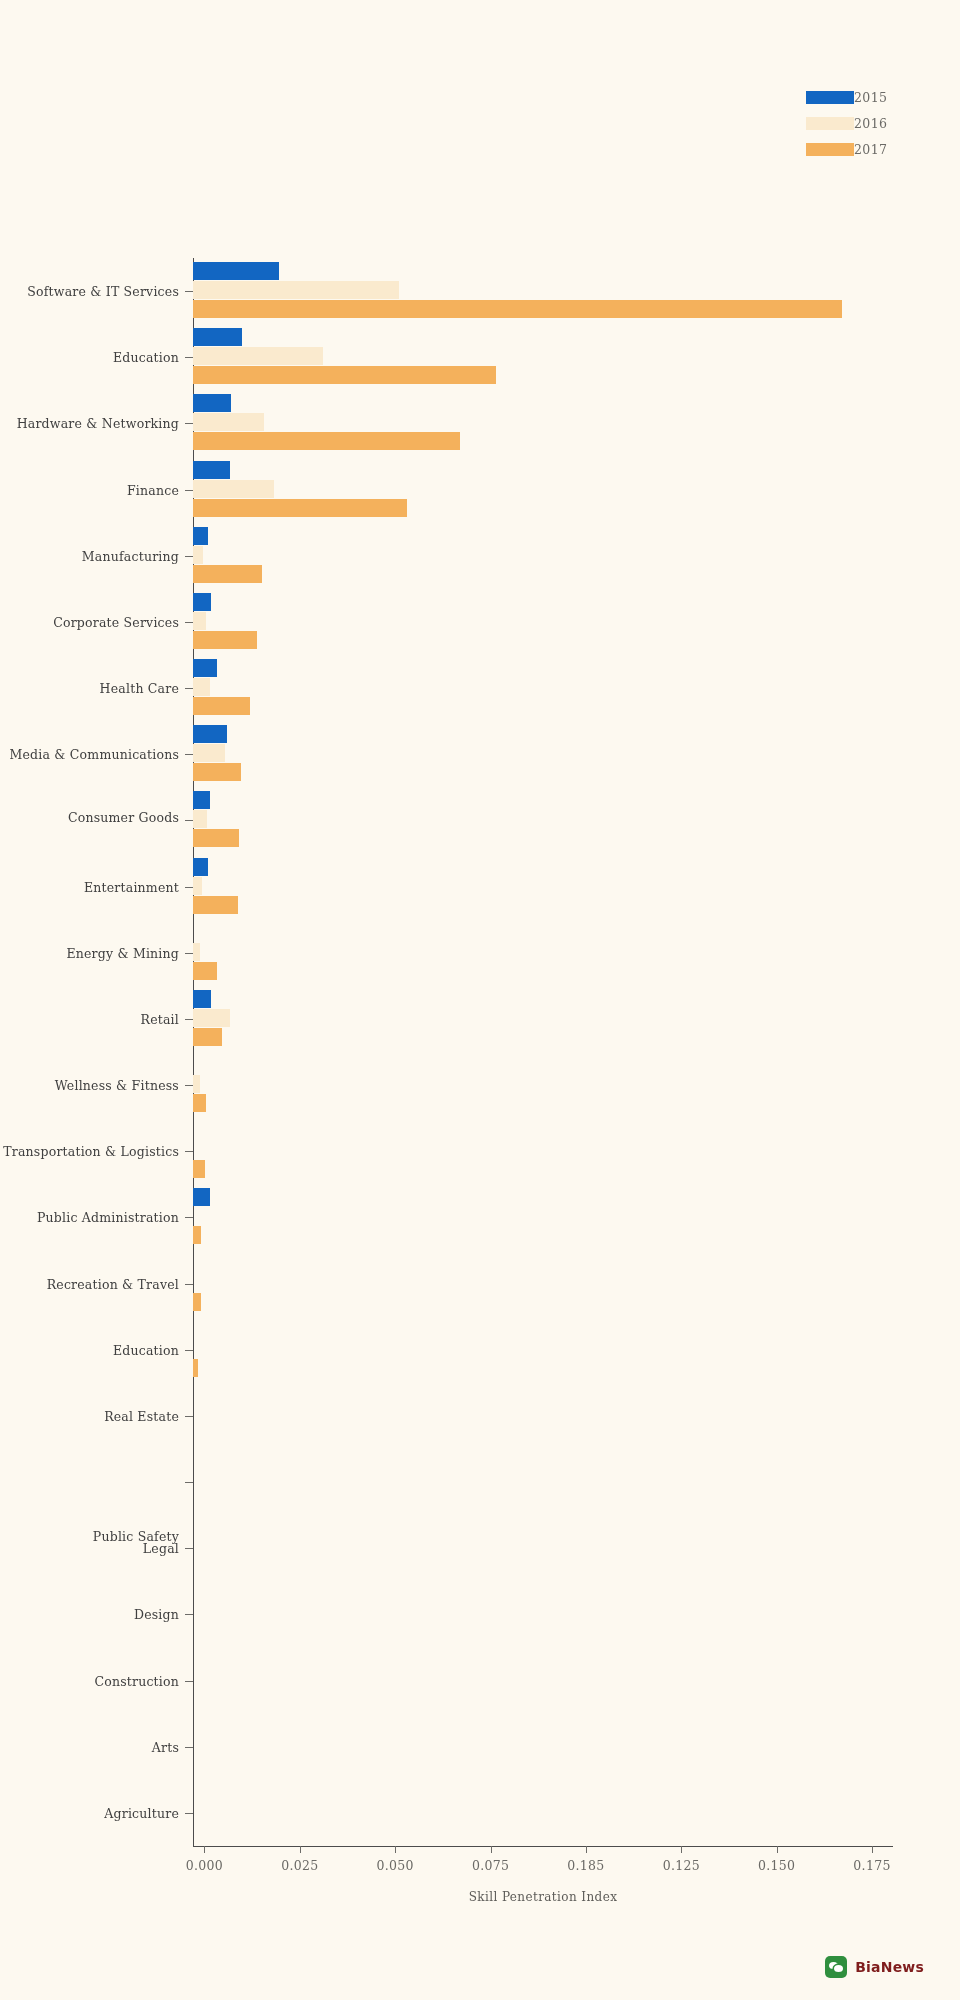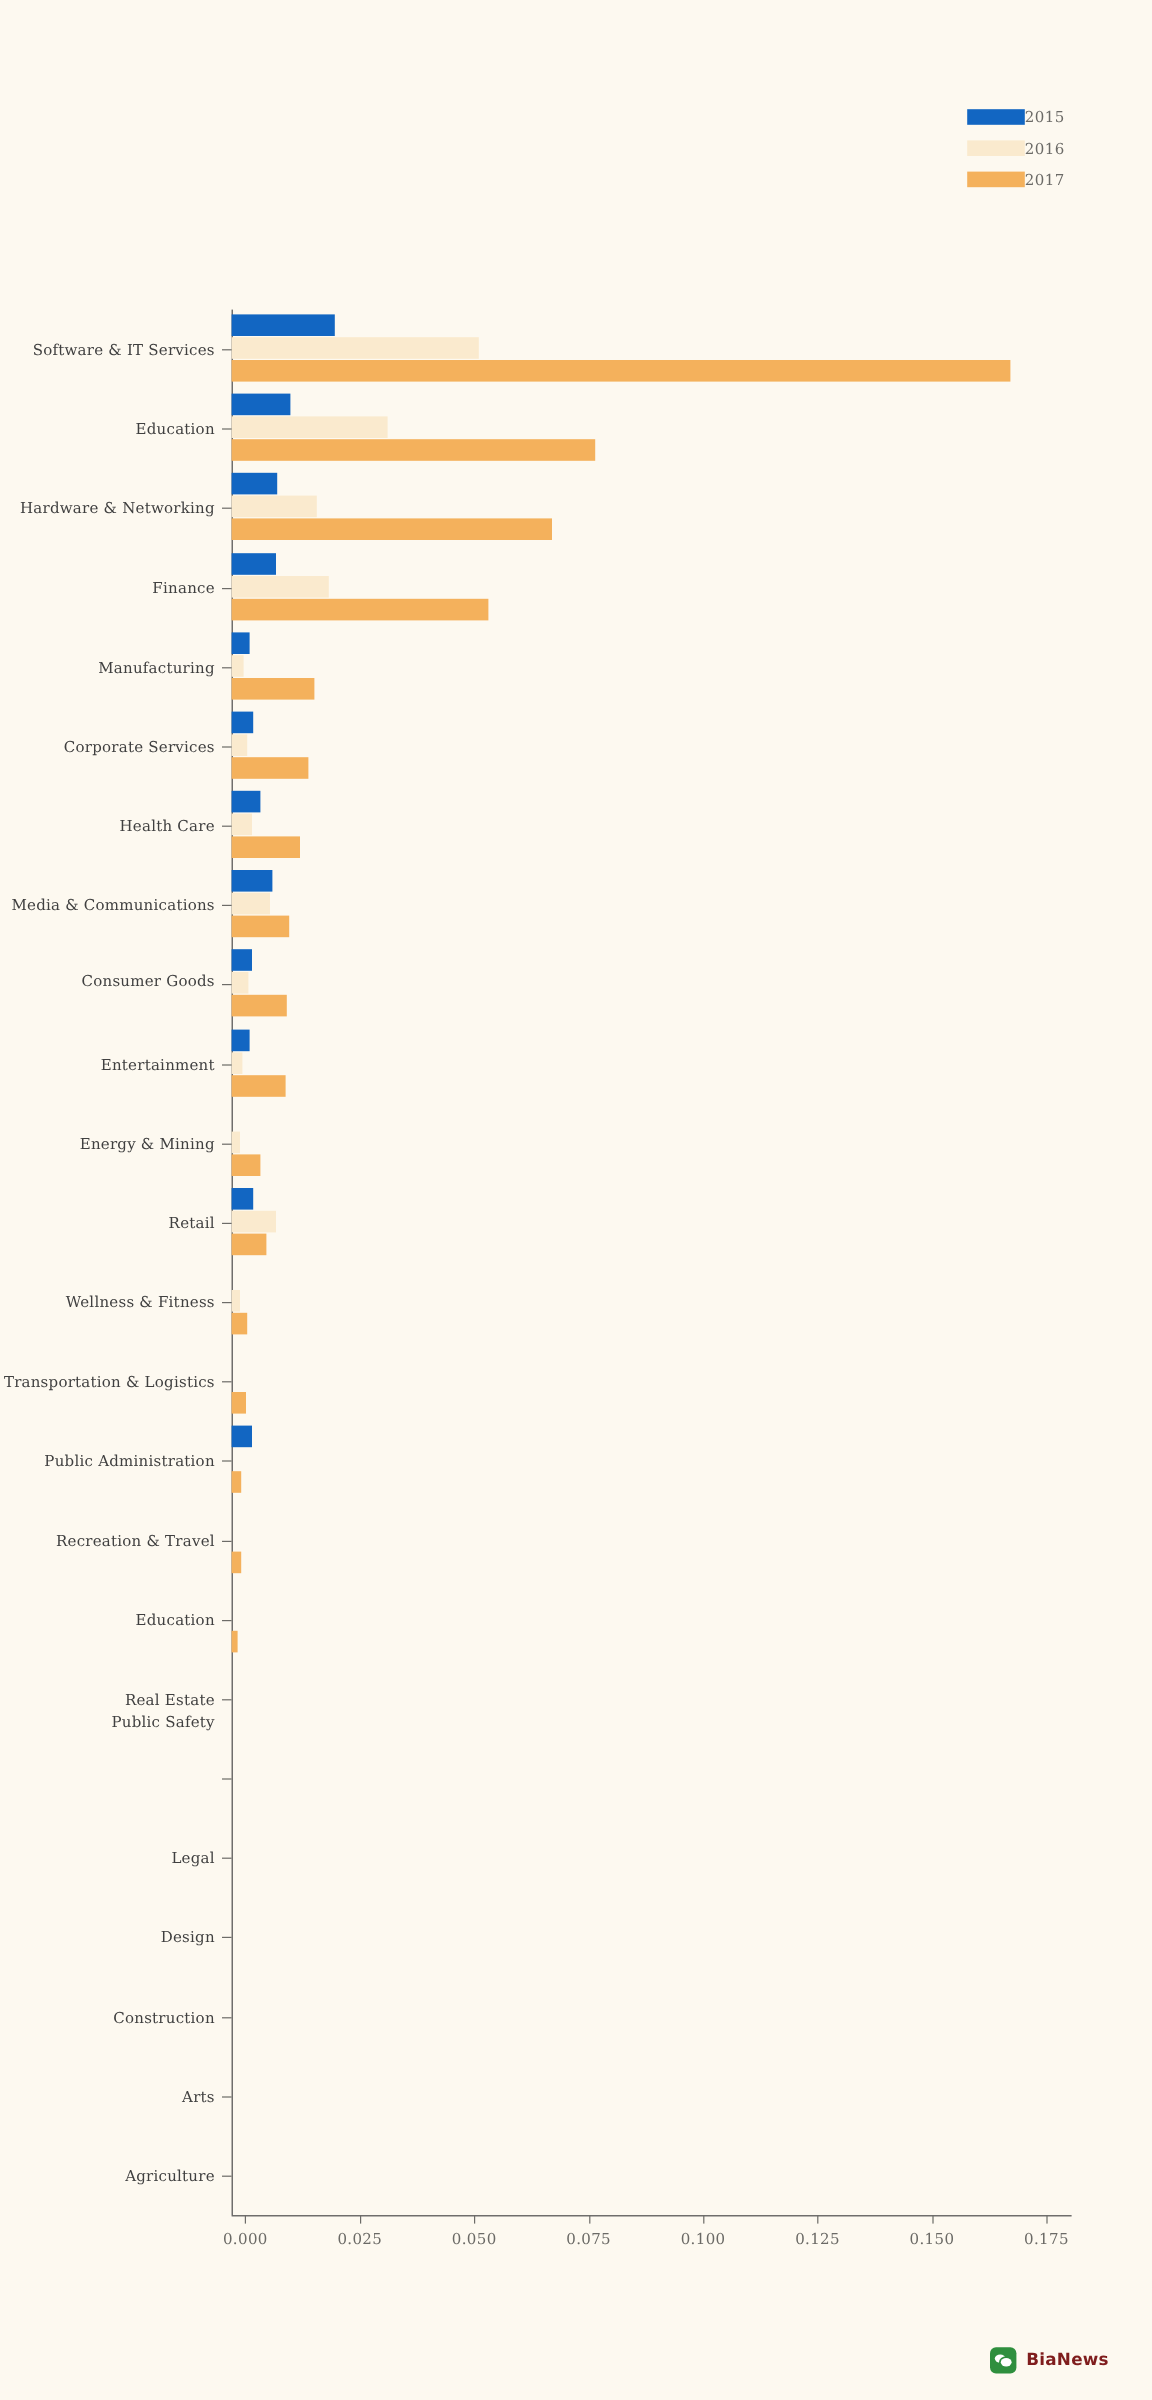--- a/index.html
+++ b/index.html
@@ -129,20 +129,21 @@
       </div>
       <div class="legend-row">
         <span class="legend-swatch" style="background: rgb(244, 177, 92);"></span>
         <span class="legend-label">2017</span>
       </div>
     </div>
 
   <div class="plot" id="plot">
     <div class="spine"></div>
     <div class="xaxis-line"></div>
+    <div class="xaxis-title">Skill Penetration Index</div>
   <div class="row" style="top: 4.08333px;">
         <div class="bar y2015" style="width: 85.8311px; background: rgb(18, 102, 194);"></div>
         <div class="bar y2016" style="width: 205.995px; background: rgb(250, 234, 206);"></div>
         <div class="bar y2017" style="width: 648.501px; background: rgb(244, 177, 92);"></div>
       </div>
       <div class="ytick" style="top: 33.0833px;"></div>
       <div class="ylabel" style="top: 33.0833px;">Software &amp; IT Services</div>
       <div class="row" style="top: 70.25px;">
         <div class="bar y2015" style="width: 48.8283px; background: rgb(18, 102, 194);"></div>
         <div class="bar y2016" style="width: 129.7px; background: rgb(250, 234, 206);"></div>
@@ -244,21 +245,21 @@
       <div class="row" style="top: 1062.75px;">
         <div class="bar y2017" style="width: 4.57766px; background: rgb(244, 177, 92);"></div>
       </div>
       <div class="ytick" style="top: 1091.75px;"></div>
       <div class="ylabel" style="top: 1091.75px;">Education</div>
       <div class="row" style="top: 1128.92px;"></div>
       <div class="ytick" style="top: 1157.92px;"></div>
       <div class="ylabel" style="top: 1157.92px;">Real Estate</div>
       <div class="row" style="top: 1195.08px;"></div>
       <div class="ytick" style="top: 1224.08px;"></div>
-      <div class="ylabel" style="top: 1177px; margin-left: 47px;">Public Safety</div>
+      <div class="ylabel" style="top: 1278px; margin-left: 47px;">Public Safety</div>
       <div class="row" style="top: 1261.25px;"></div>
       <div class="ytick" style="top: 1290.25px;"></div>
       <div class="ylabel" style="top: 1290.25px;">Legal</div>
       <div class="row" style="top: 1327.42px;"></div>
       <div class="ytick" style="top: 1356.42px;"></div>
       <div class="ylabel" style="top: 1356.42px;">Design</div>
       <div class="row" style="top: 1393.58px;"></div>
       <div class="ytick" style="top: 1422.58px;"></div>
       <div class="ylabel" style="top: 1422.58px;">Construction</div>
       <div class="row" style="top: 1459.75px;"></div>
@@ -269,21 +270,21 @@
       <div class="ylabel" style="top: 1554.92px; text-align: center;">Agriculture</div>
       <div class="xtick" style="left: 11.4441px;"></div>
       <div class="xticklabel" style="left: 11.4441px;">0.000</div>
       <div class="xtick" style="left: 106.812px;"></div>
       <div class="xticklabel" style="left: 106.812px;">0.025</div>
       <div class="xtick" style="left: 202.18px;"></div>
       <div class="xticklabel" style="left: 202.18px;">0.050</div>
       <div class="xtick" style="left: 297.548px;"></div>
       <div class="xticklabel" style="left: 297.548px;">0.075</div>
       <div class="xtick" style="left: 392.916px;"></div>
-      <div class="xticklabel" style="left: 392.916px;">0.100</div>
+      <div class="xticklabel" style="left: 392.916px;">0.185</div>
       <div class="xtick" style="left: 488.283px;"></div>
       <div class="xticklabel" style="left: 488.283px;">0.125</div>
       <div class="xtick" style="left: 583.651px;"></div>
       <div class="xticklabel" style="left: 583.651px;">0.150</div>
       <div class="xtick" style="left: 679.019px;"></div>
       <div class="xticklabel" style="left: 679.019px;">0.175</div>
     </div>
 
   <div class="footer">
     <span class="wm-icon"></span>

